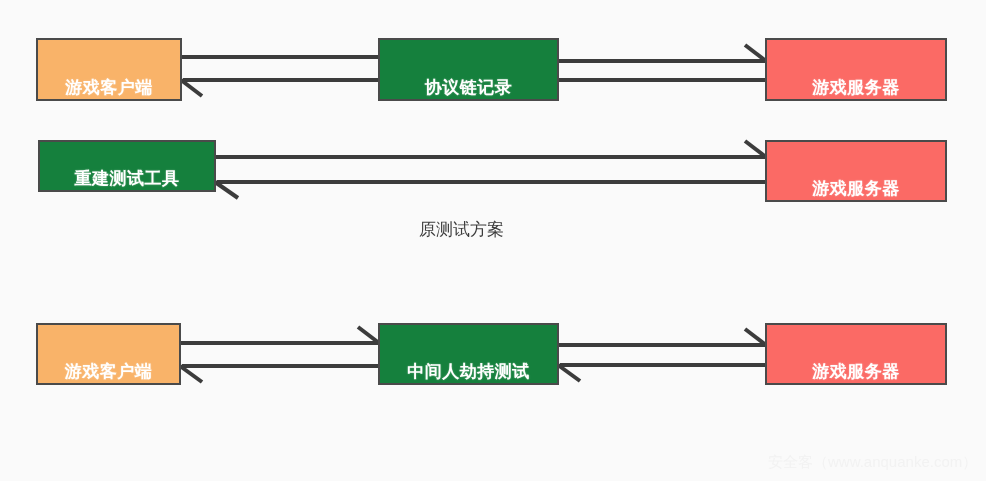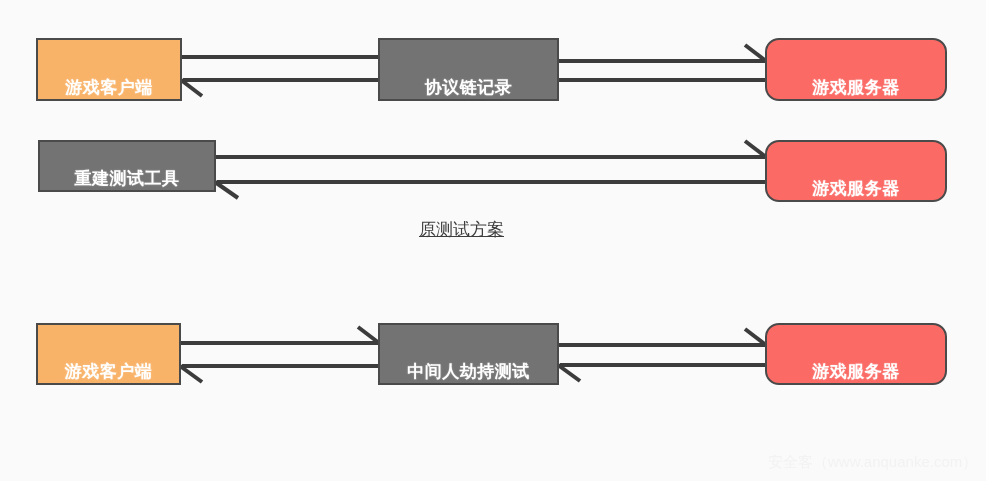--- a/index.html
+++ b/index.html
@@ -28,30 +28,29 @@
     justify-content: center;
     border: 2px solid #4a4a4a;
     color: #ffffff;
     font-weight: bold;
     font-size: 17px;
     letter-spacing: 0.5px;
     text-shadow: 0 0 2px rgba(255,255,255,0.35);
     user-select: none;
   }
   .node.orange { background: #f9b369; }
-  .node.blue   { background: #737373; }
-  .node.red    { background: #fb6a65; border-radius: 14px; }
+  .node.blue   { background: #15803d; }
+  .node.red    { background: #fb6a65; }
 
   .section-label {
     position: absolute;
     color: #3c3c3c;
     font-size: 17px;
     white-space: nowrap;
     user-select: none;
-    text-decoration: underline;
   }
   .watermark {
     position: absolute;
     color: #f2f2f2;
     font-size: 15px;
     white-space: nowrap;
     user-select: none;
   }
   svg.edges {
     position: absolute;

